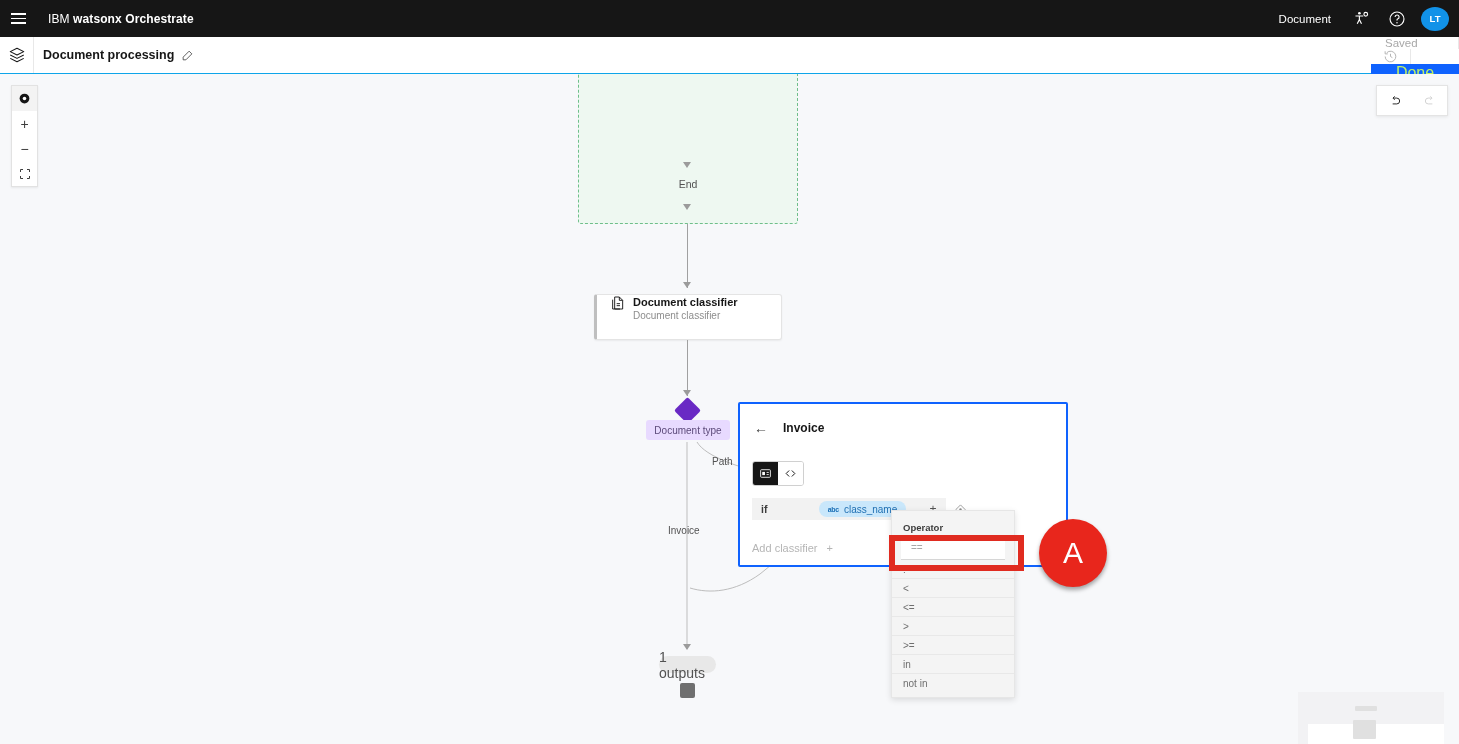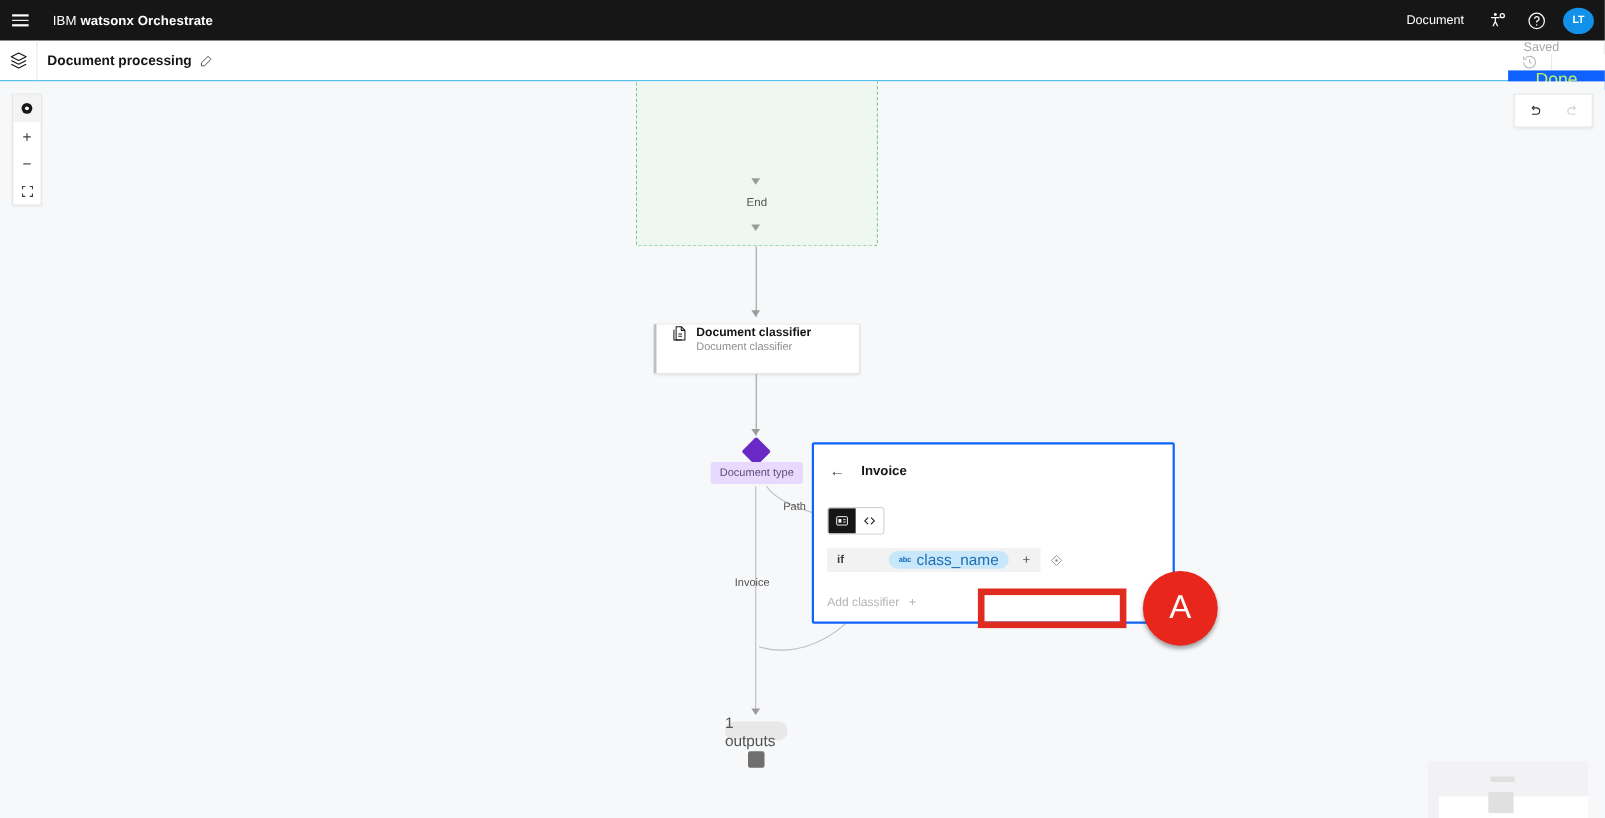--- a/index.html
+++ b/index.html
@@ -177,21 +177,21 @@
   }
   .var-cell {
     width: 115px; height: 22px; background: #f2f2f2; display: flex;
     align-items: center; justify-content: center;
   }
   .var-pill {
     background: #c9e7fb; border-radius: 10px; height: 16px;
     display: flex; align-items: center; padding: 0 9px; gap: 5px;
   }
   .var-abc { font-size: 7px; font-weight: 700; color: #1b6fb5; letter-spacing:-.3px; }
-  .var-name { font-size: 14px; color: #1f6fb2; }
+  .var-name { font-size: 10px; color: #1f6fb2; }
   .plus-cell {
     width: 26px; height: 22px; background: #f2f2f2; display: flex;
     align-items: center; justify-content: center;
     font-size: 12px; color: #525252; cursor: pointer;
   }
   .dia-cell {
     width: 28px; height: 22px; display: flex; align-items: center;
     justify-content: center; cursor: pointer;
   }
 
@@ -415,20 +415,31 @@
           </svg>
         </div>
       </div>
 
       <div class="add-cond">
         <span>Add classifier</span>
         <span>+</span>
       </div>
     </div>
 
+    <div class="dropdown">
+      <div class="dd-label">Operator</div>
+      <div class="dd-input">==</div>
+      <div class="dd-item">!=</div>
+      <div class="dd-item">&lt;</div>
+      <div class="dd-item">&lt;=</div>
+      <div class="dd-item">&gt;</div>
+      <div class="dd-item">&gt;=</div>
+      <div class="dd-item">in</div>
+      <div class="dd-item last">not in</div>
+    </div>
 
     <div class="hl-box"></div>
     <div class="anno-circle">A</div>
 
     <div class="minimap">
       <div class="mm-vp"></div>
       <div class="mm-r" style="left:57px; top:14px; width:22px; height:5px;"></div>
       <div class="mm-r" style="left:55px; top:28px; width:23px; height:19px;"></div>
 
     </div>

